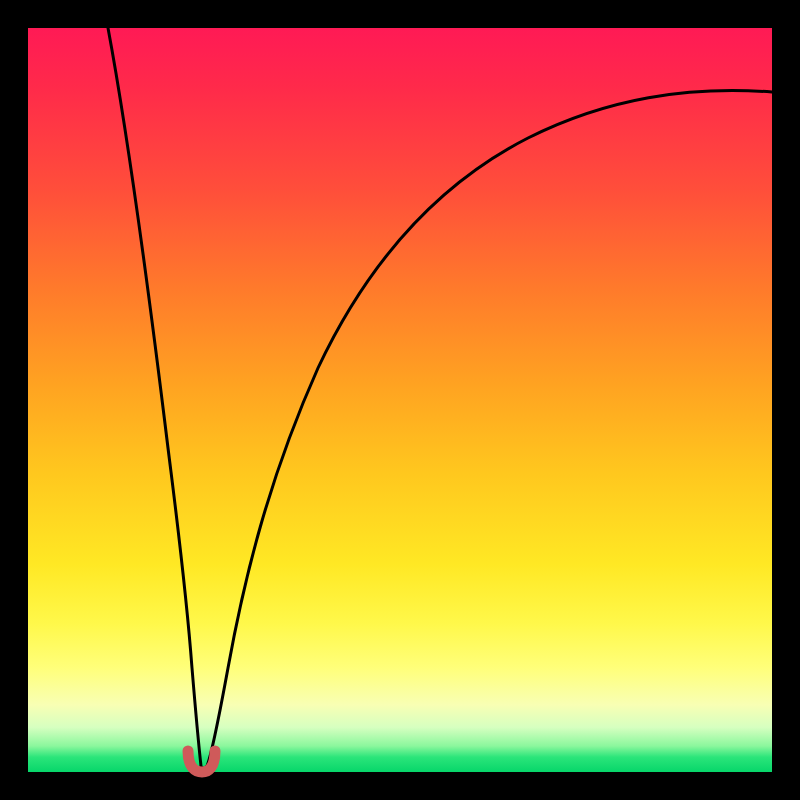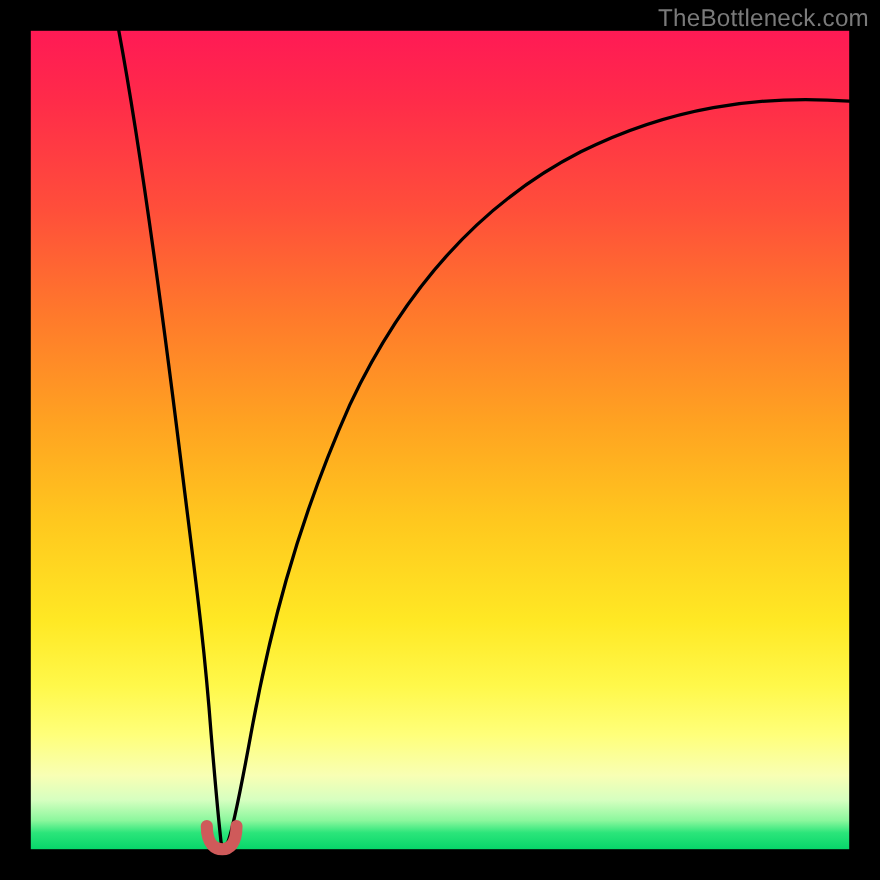--- a/index.html
+++ b/index.html
@@ -80,14 +80,13 @@
                C 340 234, 410 156, 500 110
                C 580 70, 660 58, 744 64" fill="none" stroke="#000" stroke-width="3" stroke-linecap="round"></path>
 
       <path d="M 160 723
                C 160 740, 168 744, 174 744
                C 180 744, 187 740, 187 723" fill="none" stroke="#cf5a5a" stroke-width="11" stroke-linecap="round"></path>
     </svg>
 
   </div>
 
-  <div class="watermark">TheBottleneck.com</div>
 </div>
 
 </body></html>

